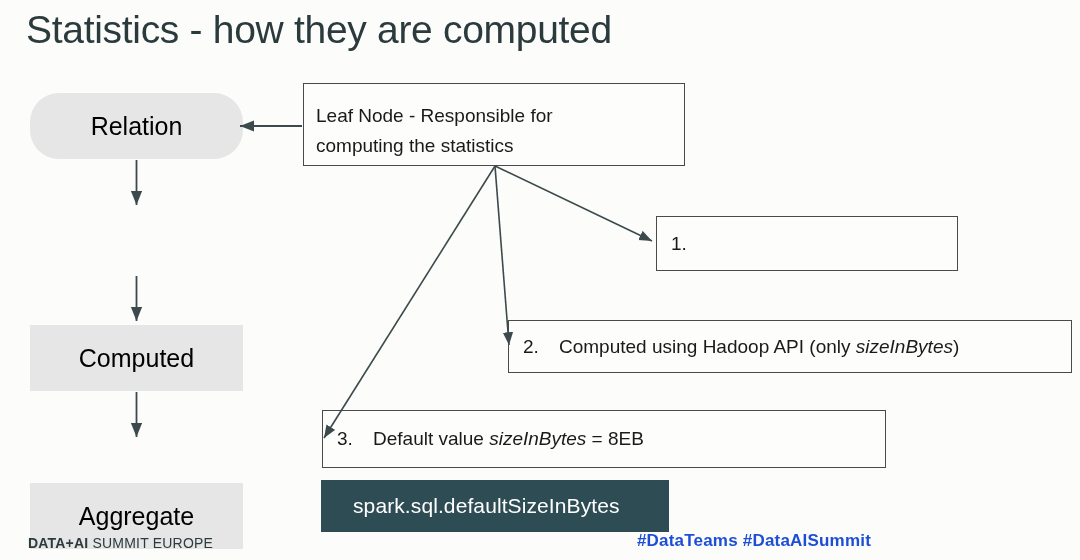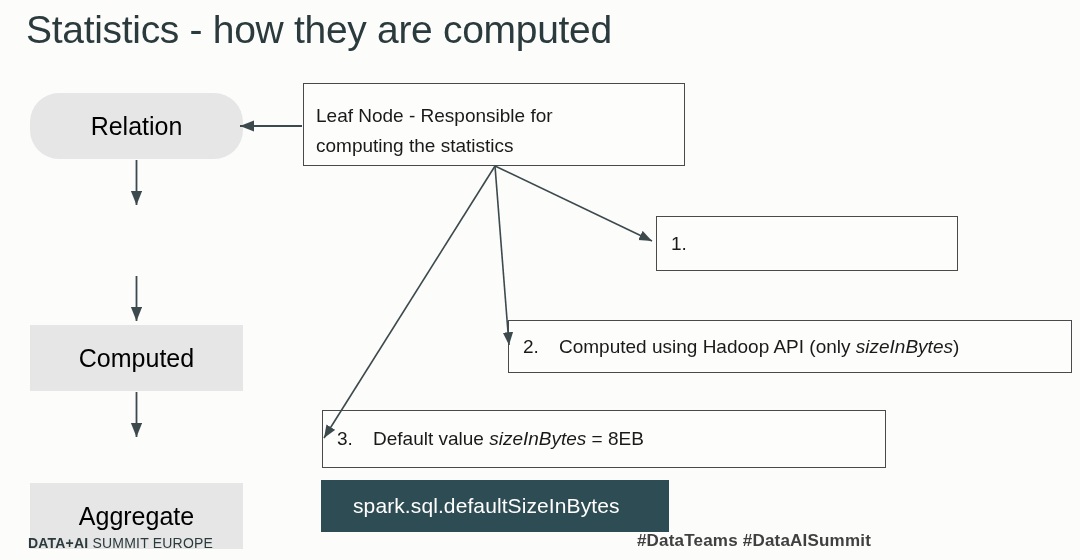--- a/index.html
+++ b/index.html
@@ -134,21 +134,21 @@
     white-space: nowrap;
   }
   #footer-left .brand-strong { font-weight: 700; }
   #footer-left .brand-light  { font-weight: 400; }
   #footer-right {
     position: absolute;
     right: 26px;
     bottom: 9px;
     font-size: 17px;
     font-weight: 700;
-    color: #404040;
+    color: #1d4ed8;
     letter-spacing: 0.2px;
     white-space: nowrap;
   }
 
   
   #arrow-layer {
     position: absolute;
     left: 0;
     top: 0;
     width: 1080px;

